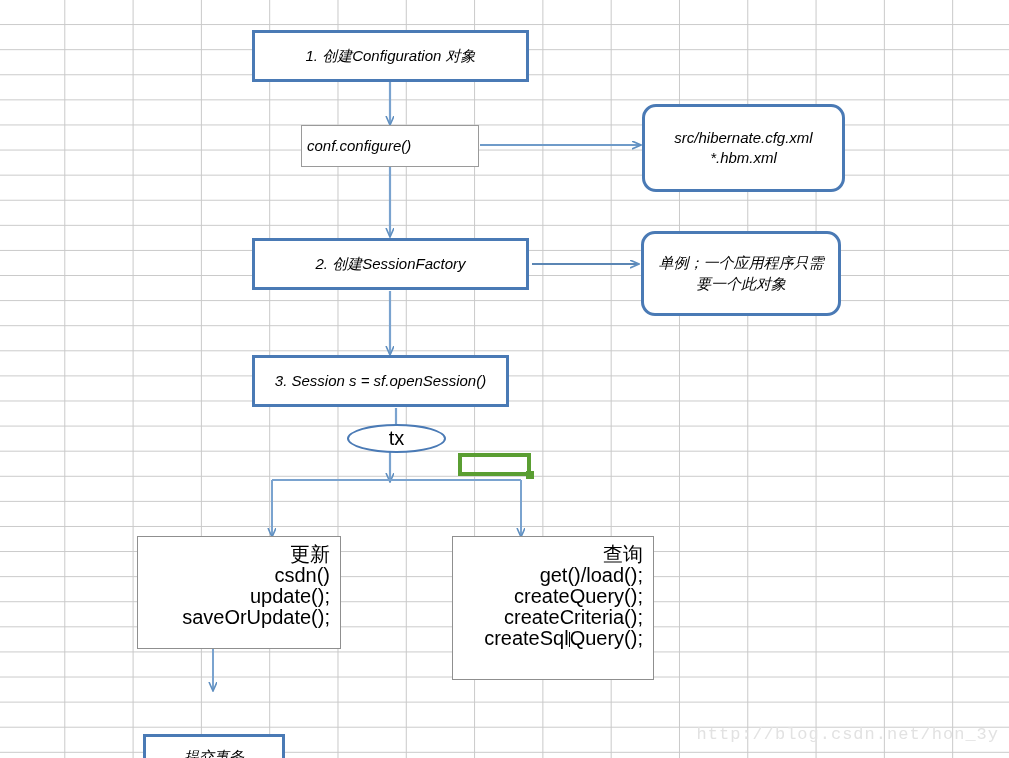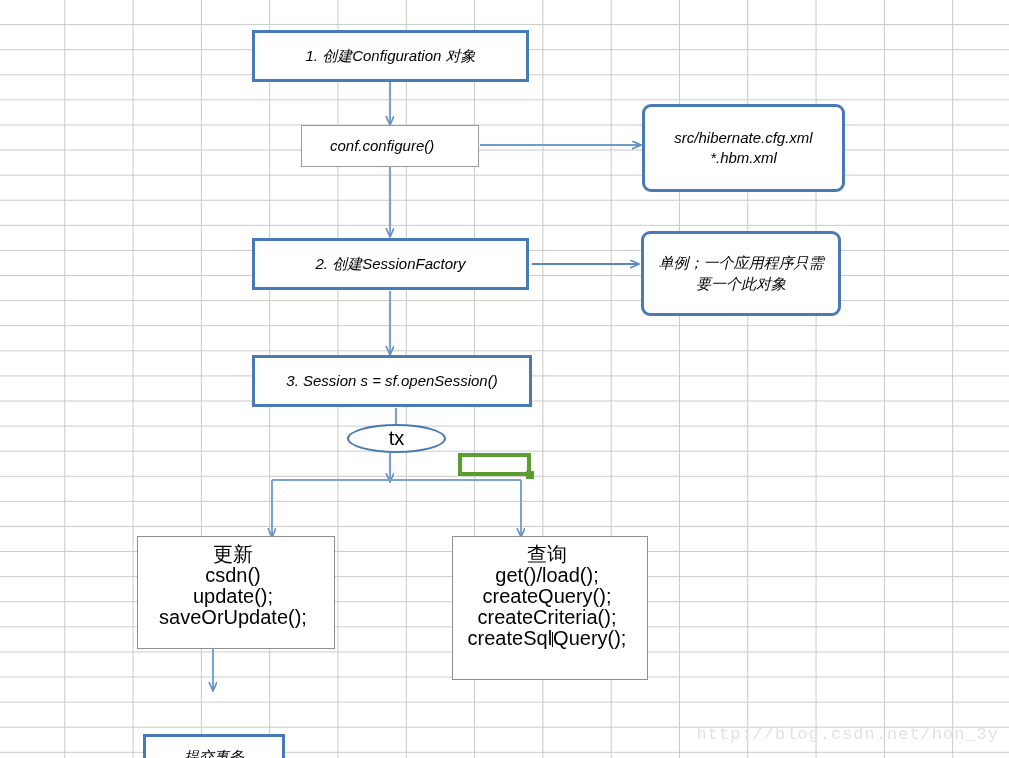--- a/index.html
+++ b/index.html
@@ -40,27 +40,27 @@
     line-height: 1.35;
   }
   .rect-blue {
     border: 3px solid #4a7ab5;
   }
   .rect-thin {
     border: 1px solid #9a9a9a;
   }
   .callout {
     border: 3px solid #4a7ab5;
-    border-radius: 9px;
+    border-radius: 14px;
   }
   .list-box {
     border: 1px solid #8f8f8f;
     display: block;
-    text-align: center;
-    padding: 7px 10px 8px 4px;
+    text-align: right;
+    padding: 7px 10px 8px 10px;
     background: #ffffff;
   }
   .list-box .line {
     display: block;
     white-space: nowrap;
     line-height: 21px;
   }
   .ellipse {
     border: 2px solid #4a7ab5;
     border-radius: 50%;
@@ -140,39 +140,39 @@
 
     <line x1="521" y1="480" x2="521" y2="536" stroke="#7aa3cf" stroke-width="2" marker-end="url(#arrow)"></line>
 
     <line x1="213" y1="632" x2="213" y2="690" stroke="#7aa3cf" stroke-width="2" marker-end="url(#arrow)"></line>
   </svg>
 
   <div class="node rect-blue t15" style="left:252px; top:30px; width:277px; height:52px;">
     <span>1. 创建Configuration 对象</span>
   </div>
 
-  <div class="node rect-thin t15" style="left:301px; top:125px; width:178px; height:42px; justify-content:flex-start; padding-left:28px;">
+  <div class="node rect-thin t15" style="left:301px; top:125px; width:178px; height:42px; justify-content:flex-start; padding-left:5px;">
     <span>conf.configure()</span>
   </div>
 
   <div class="node callout t15" style="left:642px; top:104px; width:203px; height:88px; flex-direction:column;">
     <span>src/hibernate.cfg.xml</span>
     <span>*.hbm.xml</span>
   </div>
 
   <div class="node rect-blue t15" style="left:252px; top:238px; width:277px; height:52px;">
     <span>2. 创建SessionFactory</span>
   </div>
 
   <div class="node callout t15" style="left:641px; top:231px; width:200px; height:85px; flex-direction:column;">
     <span>单例；一个应用程序只需</span>
     <span>要一个此对象</span>
   </div>
 
-  <div class="node rect-blue t15" style="left:252px; top:355px; width:280px; height:52px;">
+  <div class="node rect-blue t15" style="left:252px; top:355px; width:257px; height:52px;">
     <span>3. Session  s = sf.openSession()</span>
   </div>
 
   <div class="node ellipse t14" style="left:347px; top:424px; width:99px; height:29px;">
     <span>tx</span>
   </div>
 
   <div class="green-rect" style="left:458px; top:453px; width:73px; height:23px;"></div>
   <div class="green-handle" style="left:526px; top:471px;"></div>
 

